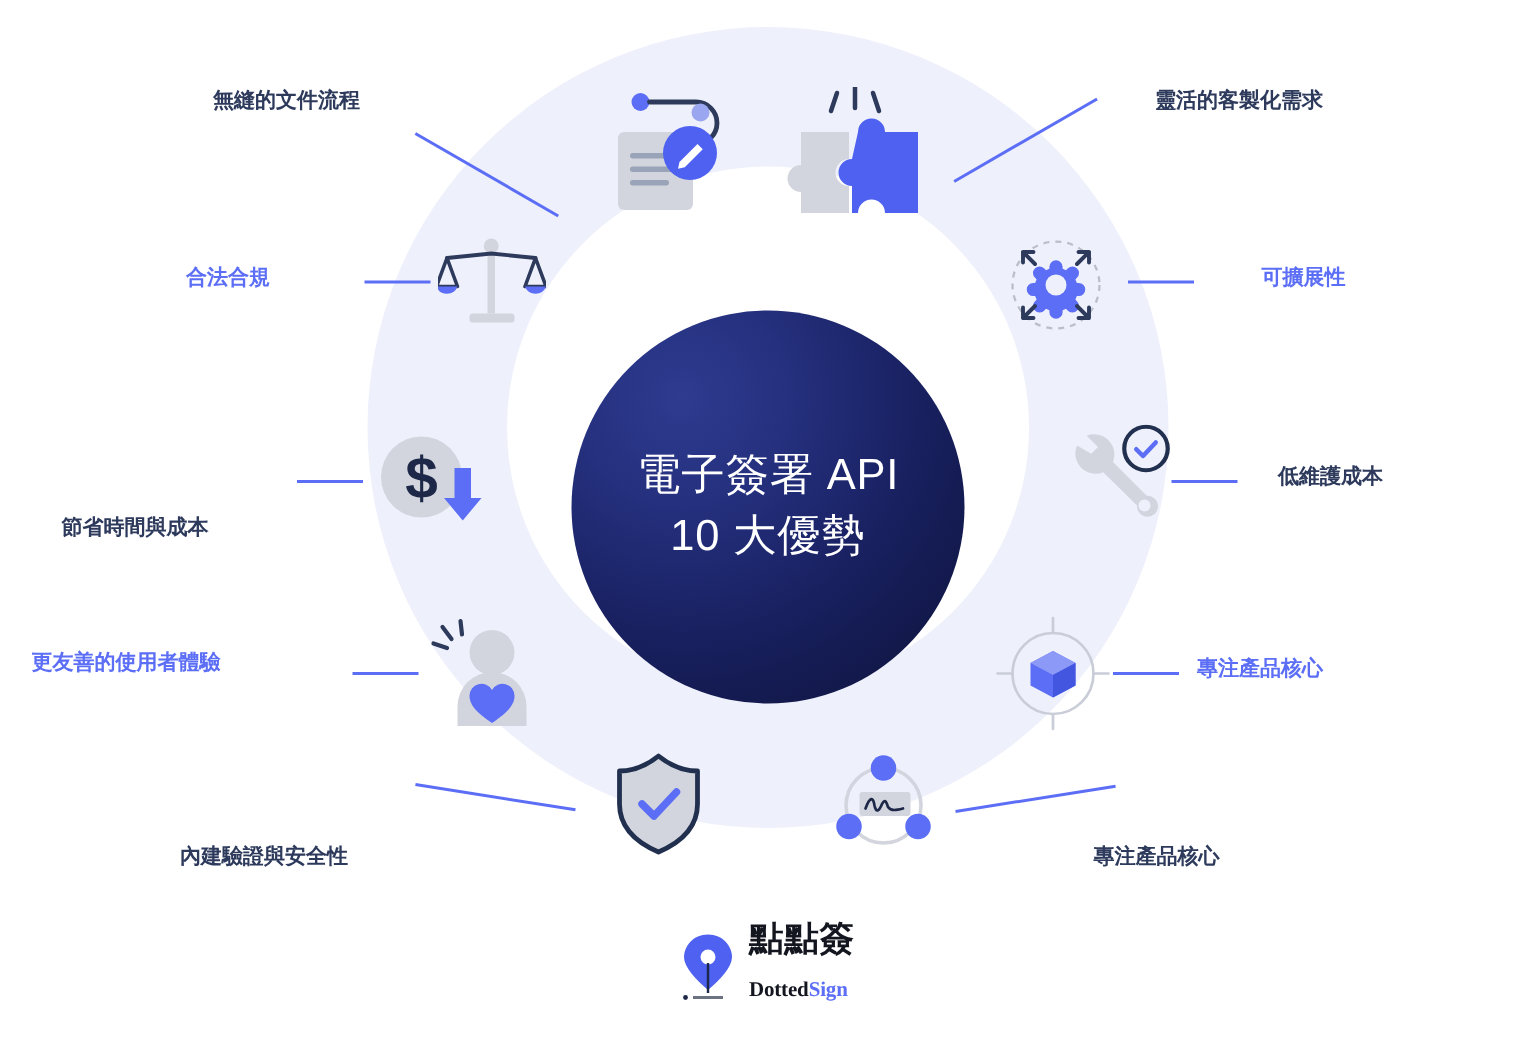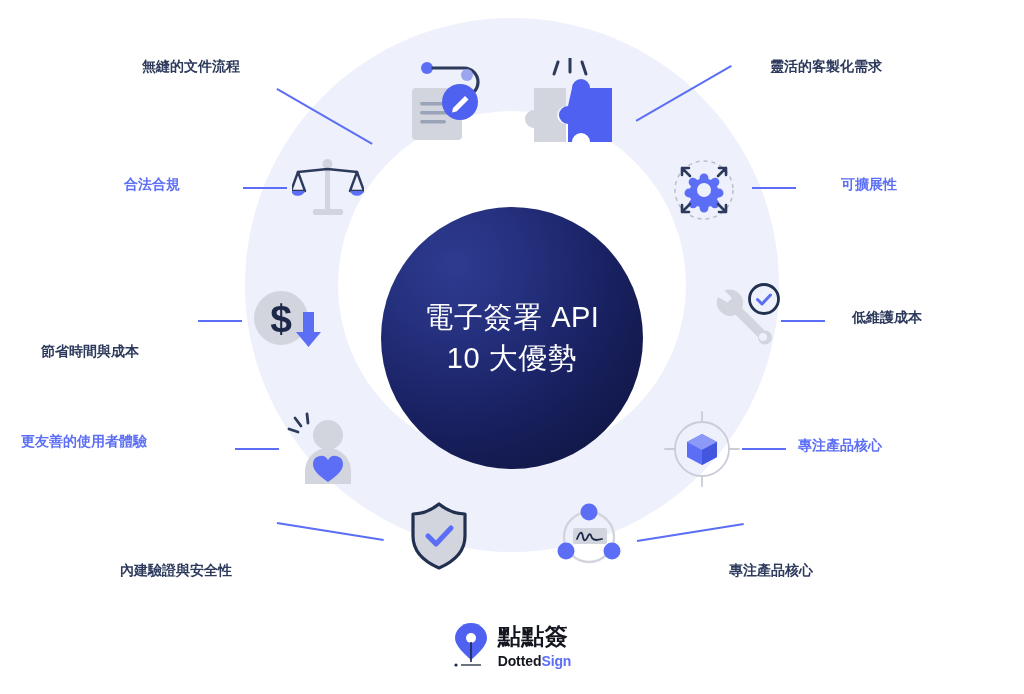--- a/index.html
+++ b/index.html
@@ -102,22 +102,23 @@
   .logo-cn {
     font-size: 23px;
     font-weight: bold;
     color: #14161f;
     letter-spacing: 0.5px;
   }
   .logo-en {
     font-size: 14px;
     font-weight: bold;
     color: #14161f;
-    margin-top: 6px;
+    margin-top: 17px;
     letter-spacing: -0.1px;
+    font-family: Liberation Serif, serif;
   }
   .logo-en .sign { color: #5b6ef5; }
 </style>
 </head>
 <body>
 
 <div id="stage">
 
   <div class="ring-outer"></div>
   <div class="ring-inner-hole"></div>

